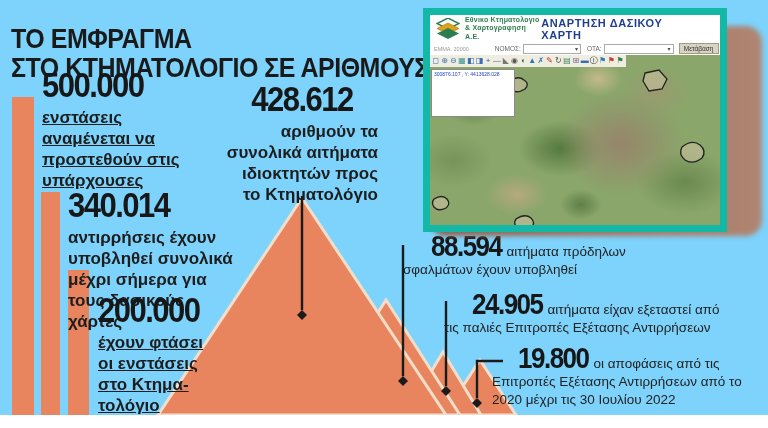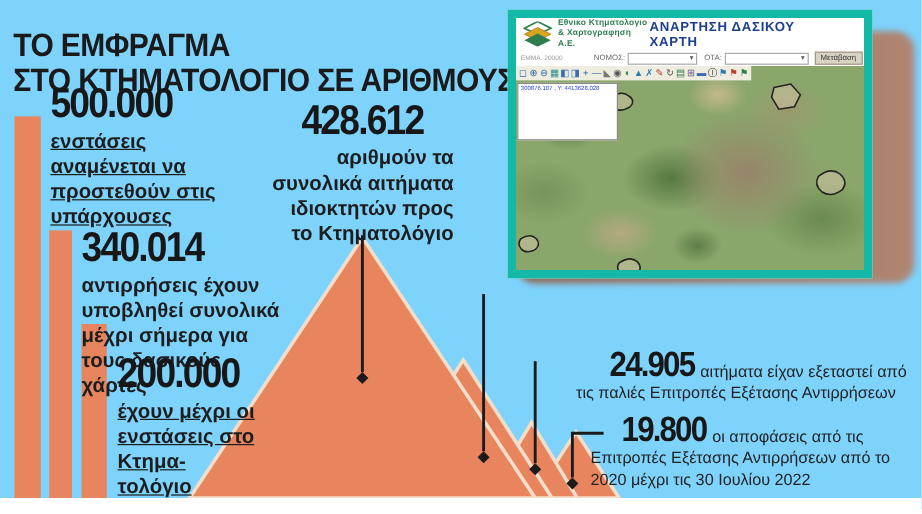--- a/index.html
+++ b/index.html
@@ -114,30 +114,35 @@
     <div class="desc" style="width:148px;margin-top:4px;">ενστάσεις αναμένεται να προστεθούν στις υπάρχουσες</div>
   </div>
 
   <div class="stat" style="left:68px;top:192px;">
     <span class="num">340.014</span>
     <div class="desc" style="width:168px;margin-top:4px;">αντιρρήσεις έχουν υποβληθεί συνολικά μέχρι σήμερα για τους δασικούς χάρτες</div>
   </div>
 
   <div class="stat" style="left:98px;top:297px;text-decoration:underline;">
     <span class="num">200.000</span>
-    <div class="desc" style="width:115px;margin-top:4px;">έχουν μέχρι οι ενστάσεις στο Κτημα-τολόγιο</div>
+    <div class="desc" style="width:115px;margin-top:4px;">έχουν φτάσει οι ενστάσεις στο Κτημα-τολόγιο</div>
   </div>
 
   <div class="stat stat-center" style="left:212px;top:86px;width:180px;">
     <span class="num">428.612</span>
     <div class="desc" style="width:152px;margin:4px auto 0;text-align:right;">αριθμούν τα συνολικά αιτήματα ιδιοκτητών προς το Κτηματολόγιο</div>
   </div>
 
-
-  <div class="stat" style="left:444px;top:292px;width:288px;padding-left:36px;">
+  <div class="stat" style="left:403px;top:234px;width:238px;">
+    <p class="inline-stat" style="text-indent:14px;">
+      <span class="num num-sm">88.594</span><span class="desc-inline">αιτήματα πρόδηλων σφαλμάτων έχουν υποβληθεί</span>
+    </p>
+  </div>
+
+  <div class="stat" style="left:444px;top:292px;width:288px;">
     <p class="inline-stat" style="text-indent:14px;">
       <span class="num num-sm">24.905</span><span class="desc-inline">αιτήματα είχαν εξεταστεί από τις παλιές Επιτροπές Εξέτασης Αντιρρήσεων</span>
     </p>
   </div>
 
   <div class="stat" style="left:492px;top:346px;width:268px;">
     <p class="inline-stat" style="text-indent:13px;">
       <span class="num num-sm">19.800</span><span class="desc-inline">οι αποφάσεις από τις Επιτροπές Εξέτασης Αντιρρήσεων από το 2020 μέχρι τις 30 Ιουλίου 2022</span>
     </p>
   </div>

